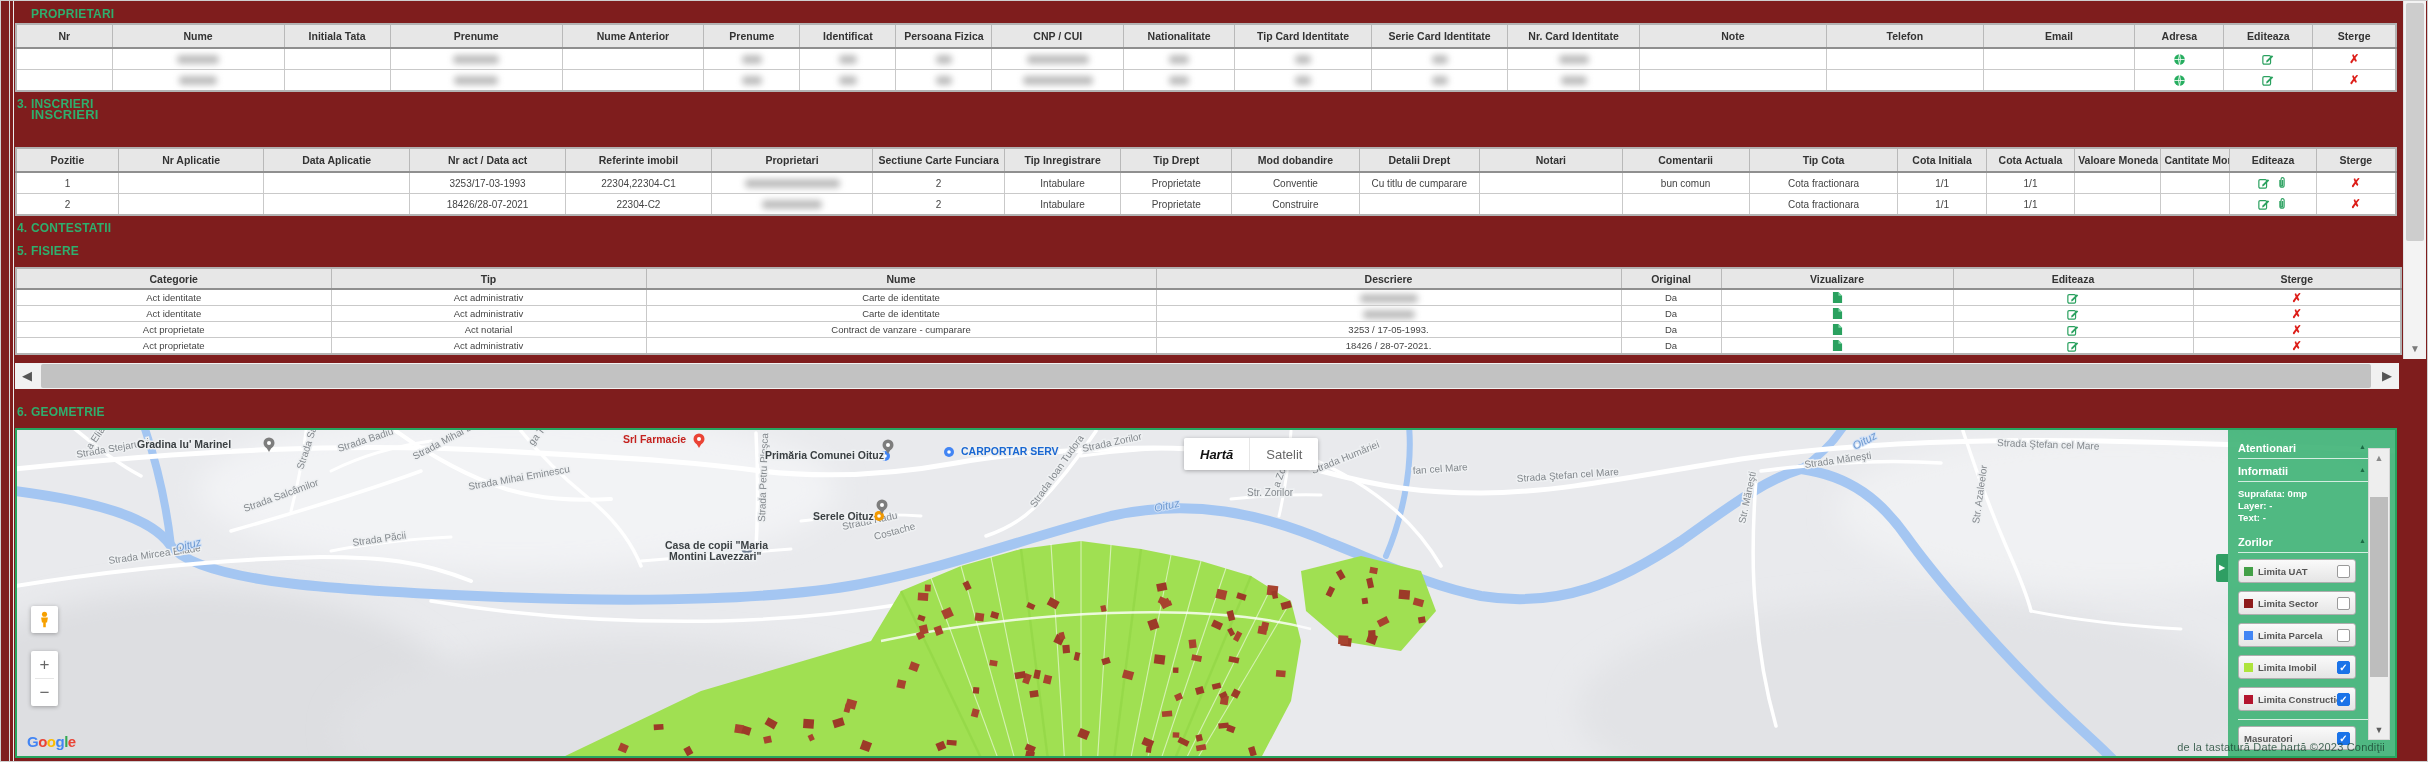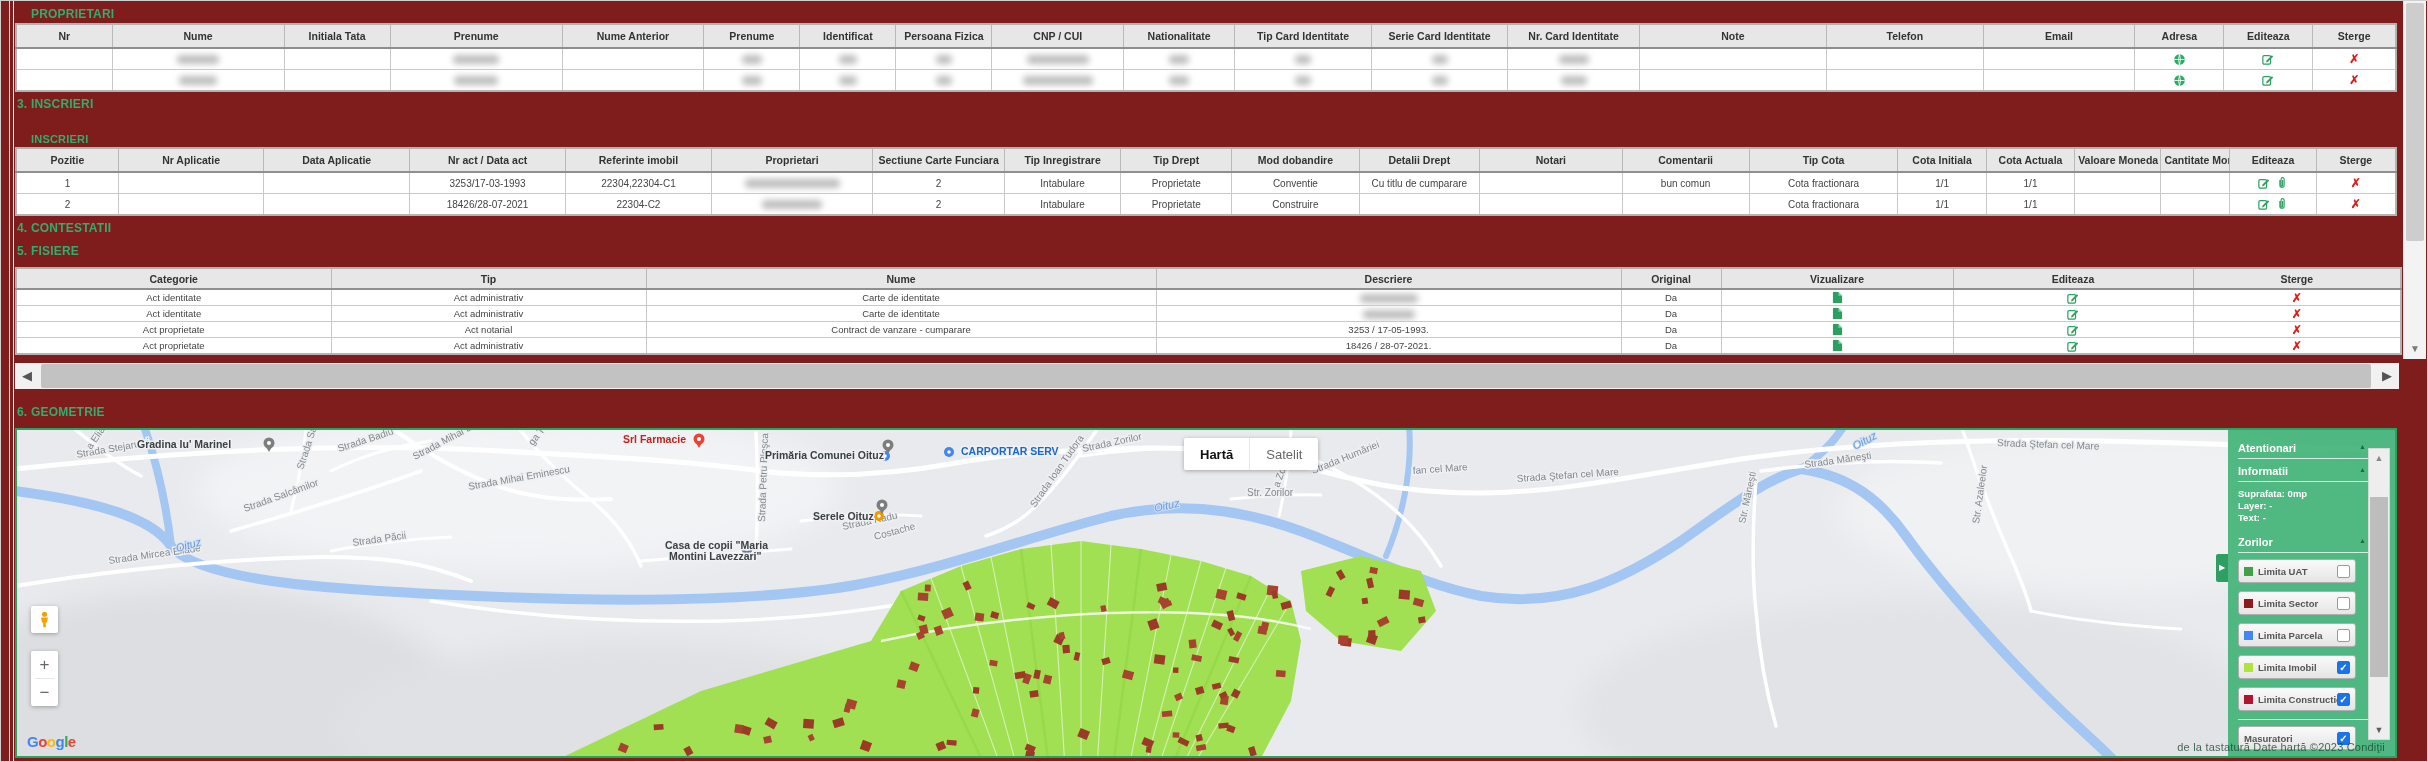--- a/index.html
+++ b/index.html
@@ -32,21 +32,21 @@
   .hbtn{position:absolute;top:0;width:24px;height:26px;text-align:center;color:#555;font-size:13px;line-height:26px;cursor:pointer;background:#f1f1f1;}
   .hthumb{position:absolute;left:26px;top:1px;height:24px;width:2330px;background:#c2c2c2;border-radius:2px;}
 
   
   .map{position:absolute;left:14px;top:427px;width:2378px;height:326px;border:2px solid #27a45f;background:#e9eaed;overflow:hidden;}
   .street{font-size:10px;fill:#84898e;paint-order:stroke;stroke:#eef0f2;stroke-width:3px;font-family:"Liberation Sans",sans-serif;}
   .water-lbl{font-size:11px;font-style:italic;fill:#6f9ad1;paint-order:stroke;stroke:#cfe0f7;stroke-width:2px;}
   .poi-lbl{font-size:10.5px;font-weight:bold;paint-order:stroke;stroke:#eef0f2;stroke-width:3px;}
   .maptype{position:absolute;left:1167px;top:8px;display:flex;box-shadow:0 1px 4px rgba(0,0,0,.3);border-radius:2px;overflow:hidden;z-index:4;}
   .maptype button{border:0;background:#fff;height:32px;padding:0 16px;font-size:13px;color:#666;cursor:pointer;font-family:"Liberation Sans",sans-serif;}
-  .maptype button.sel{font-weight:bold;color:#111;}
+  .maptype button.sel{font-weight:bold;color:#111;font-style:italic;}
   .maptype button + button{border-left:1px solid #e6e6e6;}
   .pegman{position:absolute;left:14px;top:176px;width:27px;height:27px;background:#fff;border-radius:2px;box-shadow:0 1px 4px rgba(0,0,0,.3);display:flex;align-items:center;justify-content:center;cursor:pointer;z-index:4;}
   .zoomctl{position:absolute;left:14px;top:221px;width:27px;height:55px;background:#fff;border-radius:2px;box-shadow:0 1px 4px rgba(0,0,0,.3);z-index:4;}
   .zoomctl .zb{height:27px;text-align:center;font-size:17px;color:#666;line-height:27px;cursor:pointer;}
   .zoomctl .zdiv{height:1px;background:#e6e6e6;margin:0 4px;}
   .glogo{position:absolute;left:10px;bottom:6px;font-size:15px;font-weight:bold;letter-spacing:-.5px;z-index:4;cursor:pointer;}
   .attrib{position:absolute;right:10px;bottom:3px;font-size:11px;color:rgba(28,70,50,.8);z-index:7;letter-spacing:.2px;}
 
   
   .gpanel{position:absolute;top:0;right:0;bottom:0;width:167px;background:rgba(62,178,118,.9);z-index:6;}
@@ -173,21 +173,21 @@
           <td><span class="cellicon"><svg width="12" height="12" viewBox="0 0 14 14">
                 <rect x="1" y="3" width="9" height="10" rx="1.5" fill="none" stroke="#2aa15f" stroke-width="1.4"></rect>
                 <path d="M5 9 l6.5-6.5 1.6 1.6 L6.6 10.6 5 11z" fill="#2aa15f"></path>
               </svg></span></td>
           <td><span class="cellicon"><span class="xmark">✗</span></span></td>
         </tr>
       </tbody>
     </table>
 
   <div class="sec-title" style="left:16px;top:96px;">3. INSCRIERI</div>
-  <div class="sec-title" style="left:30px;top:132px;font-size:11px;">INSCRIERI</div>
+  <div class="sec-title" style="left:30px;top:106px;font-size:13px;">INSCRIERI</div>
   <table class="grid" id="insc-table" style="left:14px;top:146px;">
       <colgroup>
         <col style="width: 95px;">
         <col style="width: 135px;">
         <col style="width: 135px;">
         <col style="width: 145px;">
         <col style="width: 135px;">
         <col style="width: 150px;">
         <col style="width: 122px;">
         <col style="width: 108px;">

